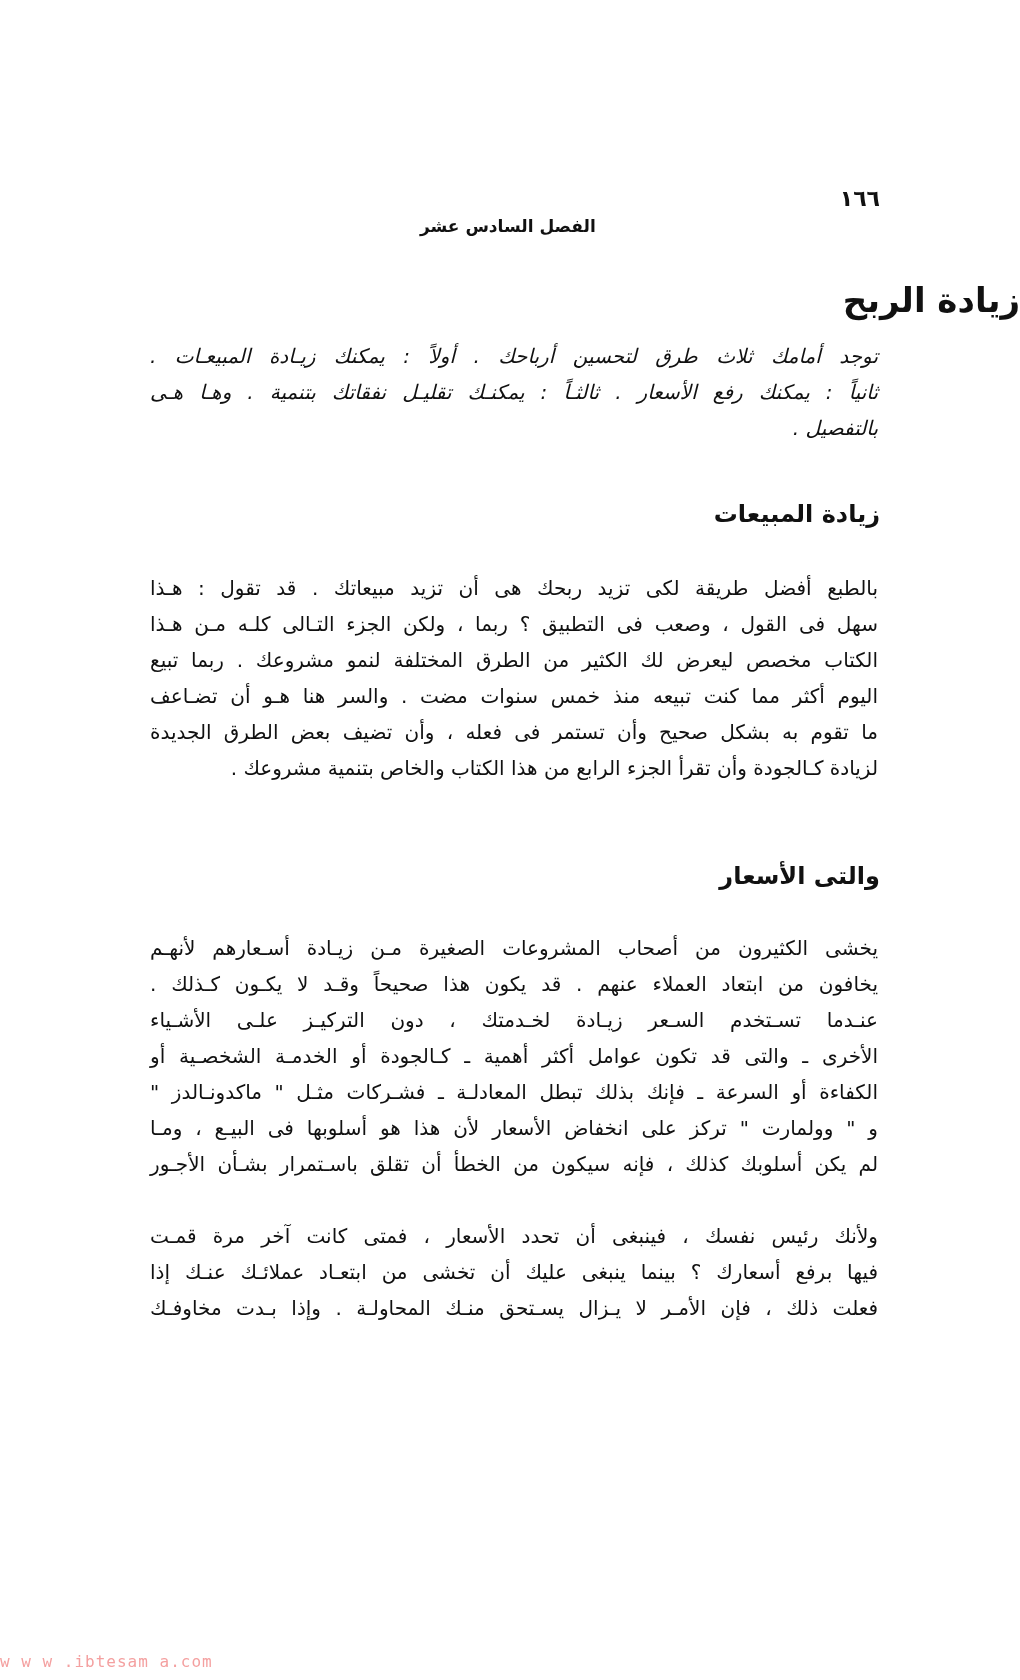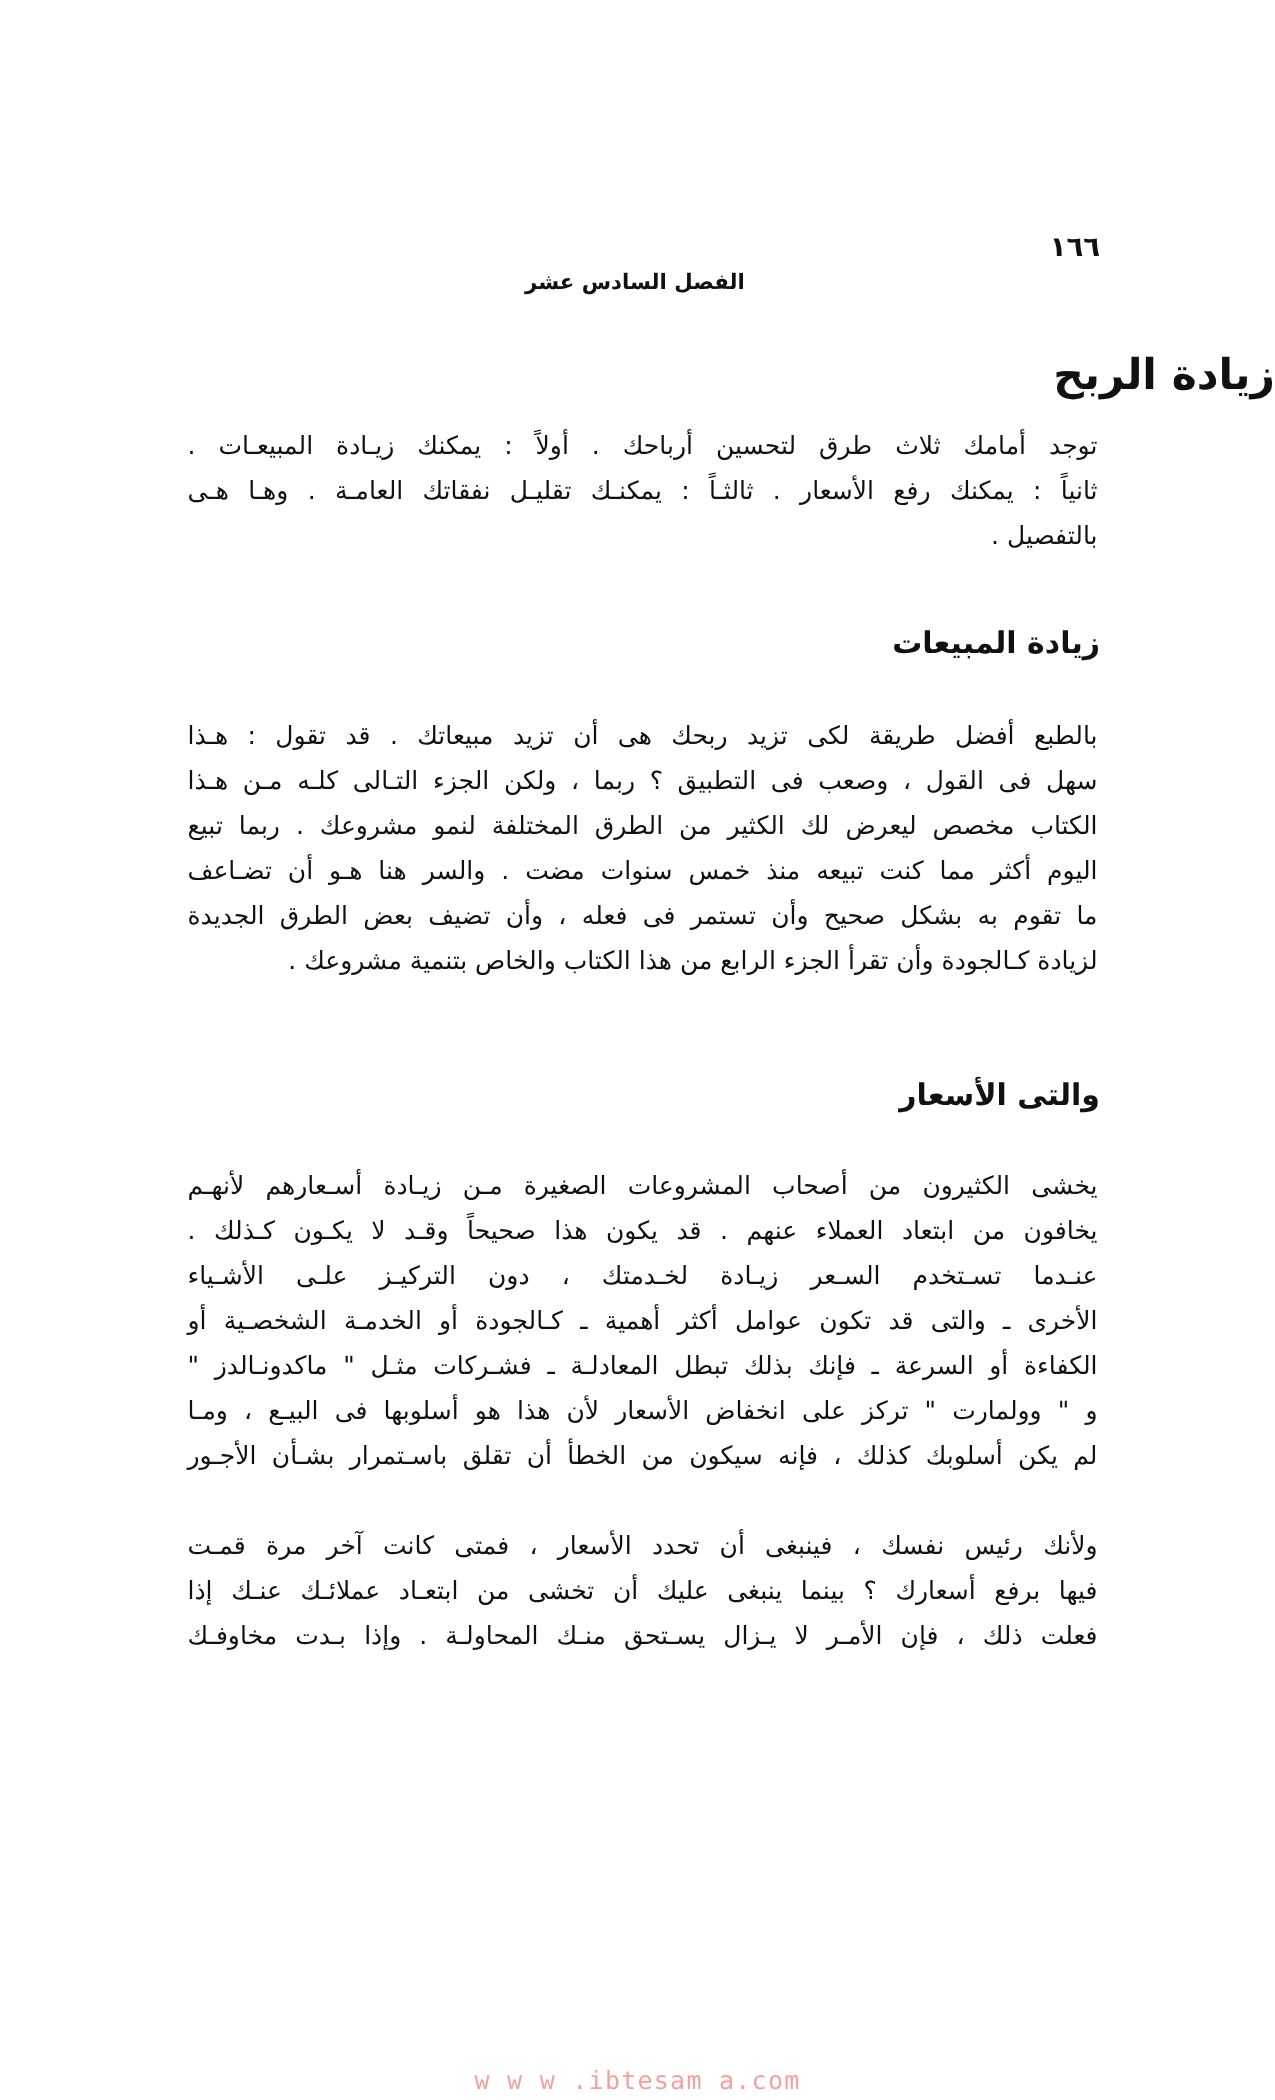--- a/index.html
+++ b/index.html
@@ -80,43 +80,43 @@
       height: 36px;
     }
     .line.last {
       text-align-last: right;
     }
     .watermark {
       position: absolute;
       top: 1652px;
       left: 0;
       width: 1020px;
-      text-align: center;
+      text-align: left;
       font-family: "DejaVu Sans Mono", monospace;
-      font-size: 20px;
+      font-size: 16px;
       color: #f4a0a0;
       direction: ltr;
       letter-spacing: 1px;
     }
   </style>
 </head>
 <body>
 
 <div class="page">
 
   <div class="running-head">
     <span class="page-number">١٦٦</span>
     <span class="chapter-title">الفصل السادس عشر</span>
   </div>
 
   <h1 class="main-title" style="margin:0;">زيادة الربح</h1>
 
-  <div class="paragraph" style="top:338px;">
+  <div class="paragraph" style="top:338px;font-style:italic;">
     <span class="line">توجد أمامك ثلاث طرق لتحسين أرباحك . أولاً : يمكنك زيـادة المبيعـات .</span>
-    <span class="line">ثانياً : يمكنك رفع الأسعار . ثالثـاً : يمكنـك تقليـل نفقاتك العامـة . وهـا هـى</span>
+    <span class="line">ثانياً : يمكنك رفع الأسعار . ثالثـاً : يمكنـك تقليـل نفقاتك بتنمية . وهـا هـى</span>
     <span class="line last">بالتفصيل .</span>
   </div>
 
   <h2 class="section-heading" style="top:500px;margin:0;">زيادة المبيعات</h2>
 
   <div class="paragraph" style="top:570px;">
     <span class="line">بالطبع أفضل طريقة لكى تزيد ربحك هى أن تزيد مبيعاتك . قد تقول : هـذا</span>
     <span class="line">سهل فى القول ، وصعب فى التطبيق ؟ ربما ، ولكن الجزء التـالى كلـه مـن هـذا</span>
     <span class="line">الكتاب مخصص ليعرض لك الكثير من الطرق المختلفة لنمو مشروعك . ربما تبيع</span>
     <span class="line">اليوم أكثر مما كنت تبيعه منذ خمس سنوات مضت . والسر هنا هـو أن تضـاعف</span>

